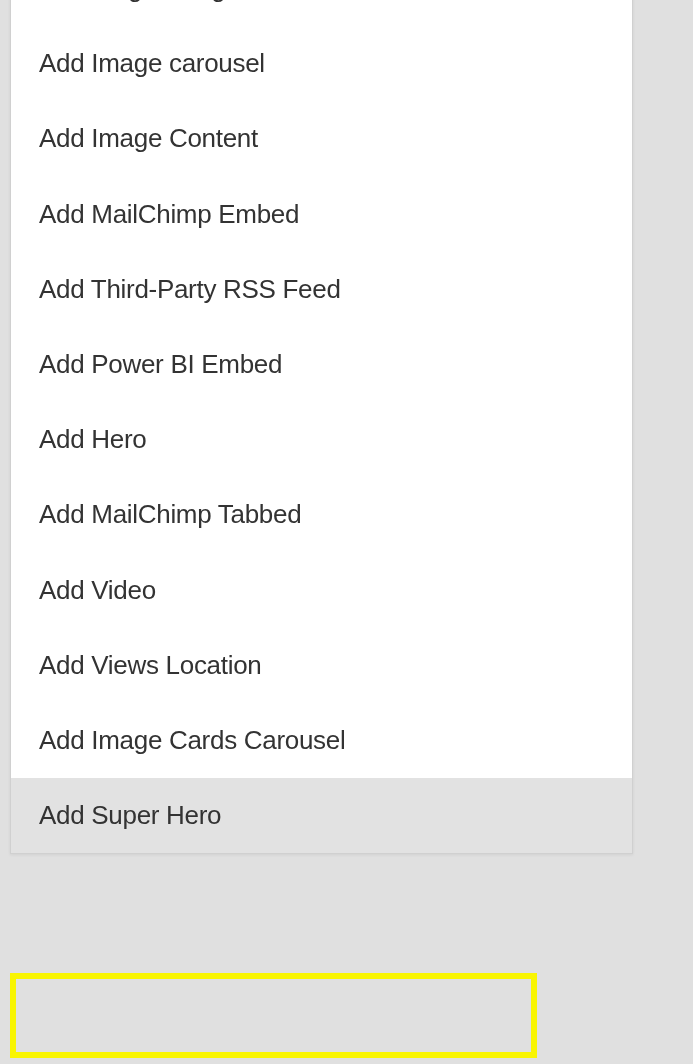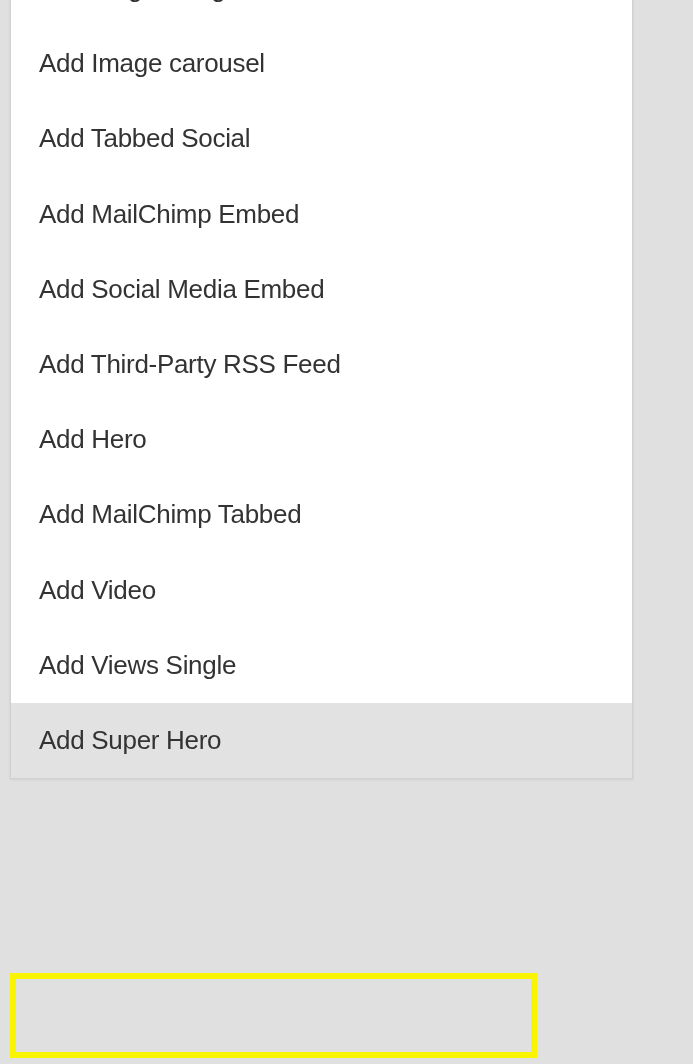--- a/index.html
+++ b/index.html
@@ -61,24 +61,25 @@
       background: #e2e2e2 !important;
     }
   </style>
 </head>
 <body>
 
 <div class="outer-container">
   <div class="panel">
     <div class="menu-item">Add Single Image</div>
     <div class="menu-item">Add Image carousel</div>
-    <div class="menu-item">Add Tabbed Social</div>
+    <div class="menu-item">Add Image Content</div>
     <div class="menu-item">Add MailChimp Embed</div>
-    <div class="menu-item">Add Social Media Embed</div>
     <div class="menu-item">Add Third-Party RSS Feed</div>
+    <div class="menu-item">Add Power BI Embed</div>
     <div class="menu-item">Add Hero</div>
     <div class="menu-item">Add MailChimp Tabbed</div>
     <div class="menu-item">Add Video</div>
-    <div class="menu-item">Add Views Single</div>
+    <div class="menu-item">Add Views Location</div>
+    <div class="menu-item">Add Image Cards Carousel</div>
     <div class="menu-item highlighted-item">Add Super Hero</div>
   </div>
   <div class="highlight-box"></div>
 </div>
 
 </body></html>

